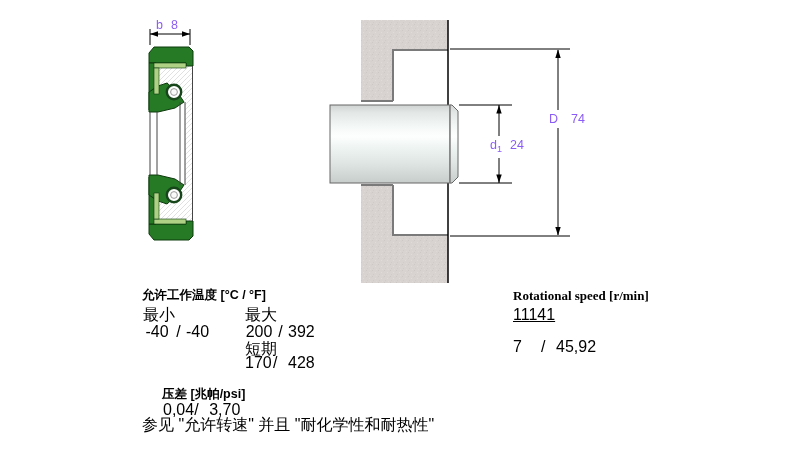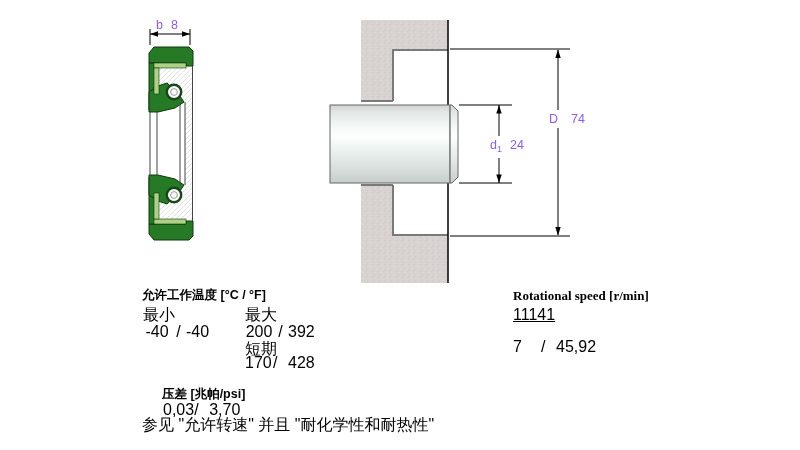--- a/index.html
+++ b/index.html
@@ -161,21 +161,21 @@
     </div>
     <div class="abs num" style="left:103px;top:55px;text-align:center;">短期</div>
     <div class="abs num" style="left:103px;top:70px;">
       <span class="v">170</span><span class="sl">/</span><span>428</span>
     </div>
   </div>
 
   <div class="block" style="left:142px;top:384px;width:250px;height:36px;margin-left:20px;">
     <div class="abs cjkbold" style="left:0;top:2px;">压差 [兆帕/psi]</div>
     <div class="abs num" style="left:1px;top:17px;">
-      <span class="v" style="min-width:29px;">0,03</span><span class="sl">/</span><span>3,70</span>
+      <span class="v" style="min-width:29px;">0,04</span><span class="sl">/</span><span>3,70</span>
     </div>
   </div>
 
   <div class="block num" style="left:142px;top:415px;">参见 "允许转速" 并且 "耐化学性和耐热性"</div>
 
   <div class="block" style="left:513px;top:285px;width:260px;height:70px;">
     <div class="abs serifbold" style="left:0;top:3px;">Rotational speed [r/min]</div>
     <div class="abs num" style="left:0;top:21px;text-decoration:underline;">11141</div>
     <div class="abs num" style="left:0;top:53px;">
       <span class="v">7</span><span class="sl">/</span><span>45,92</span>

